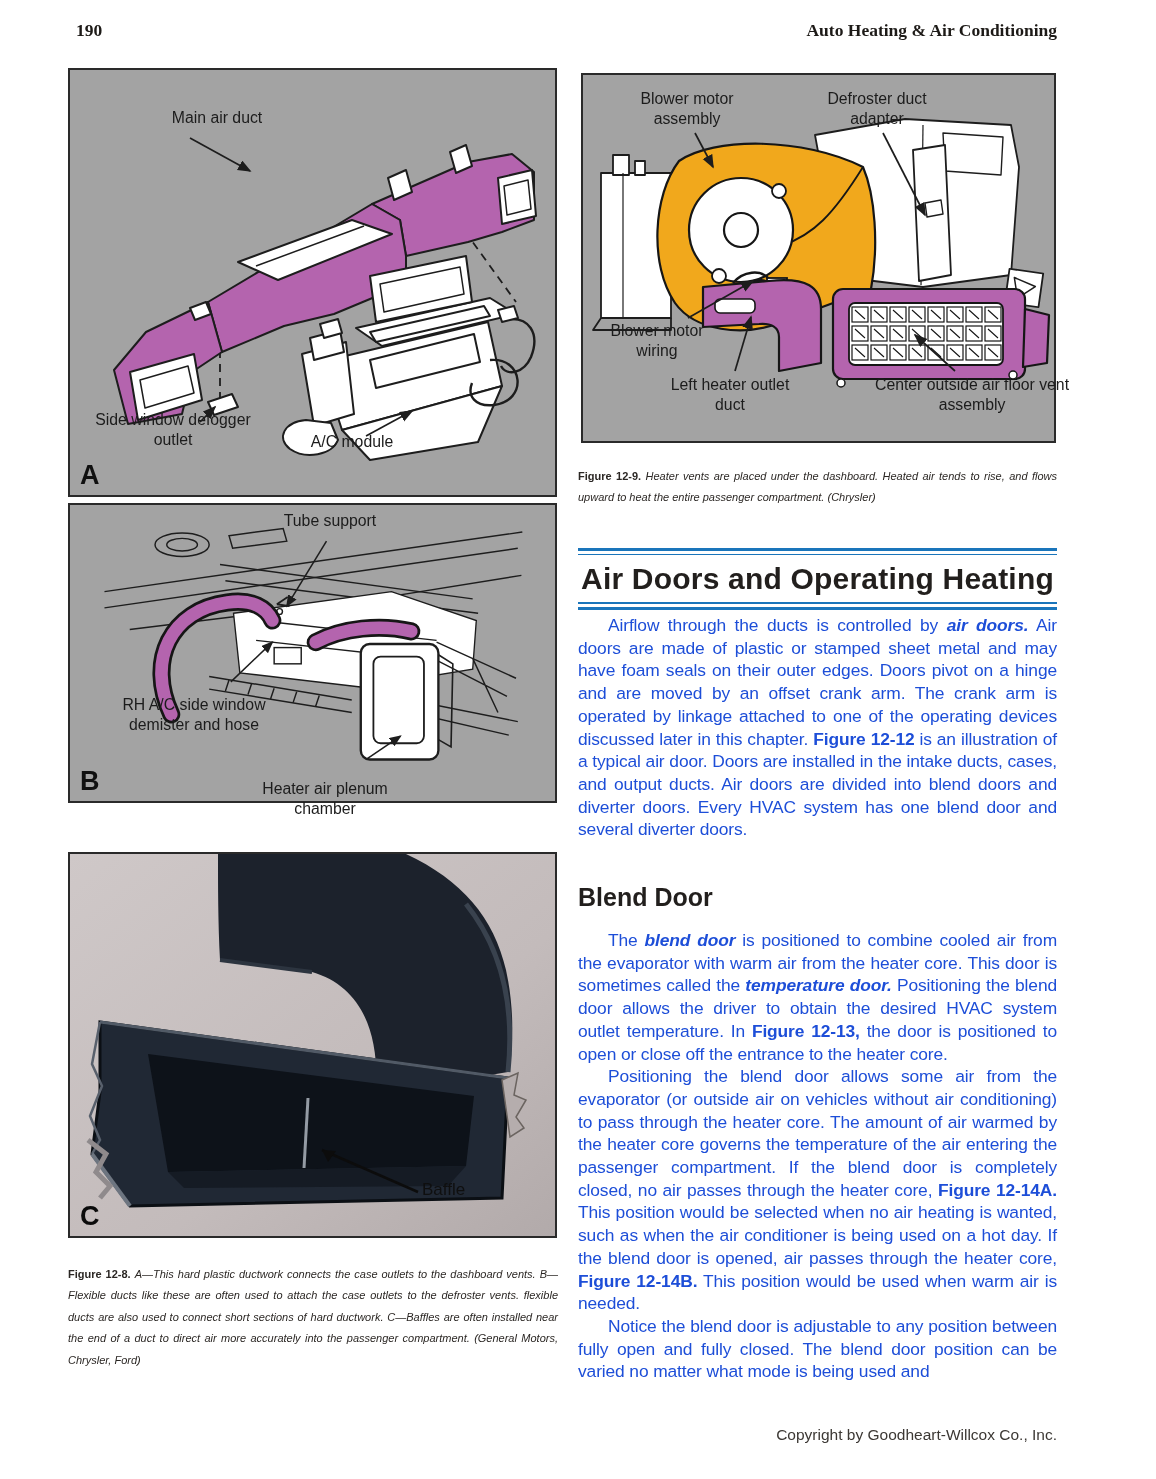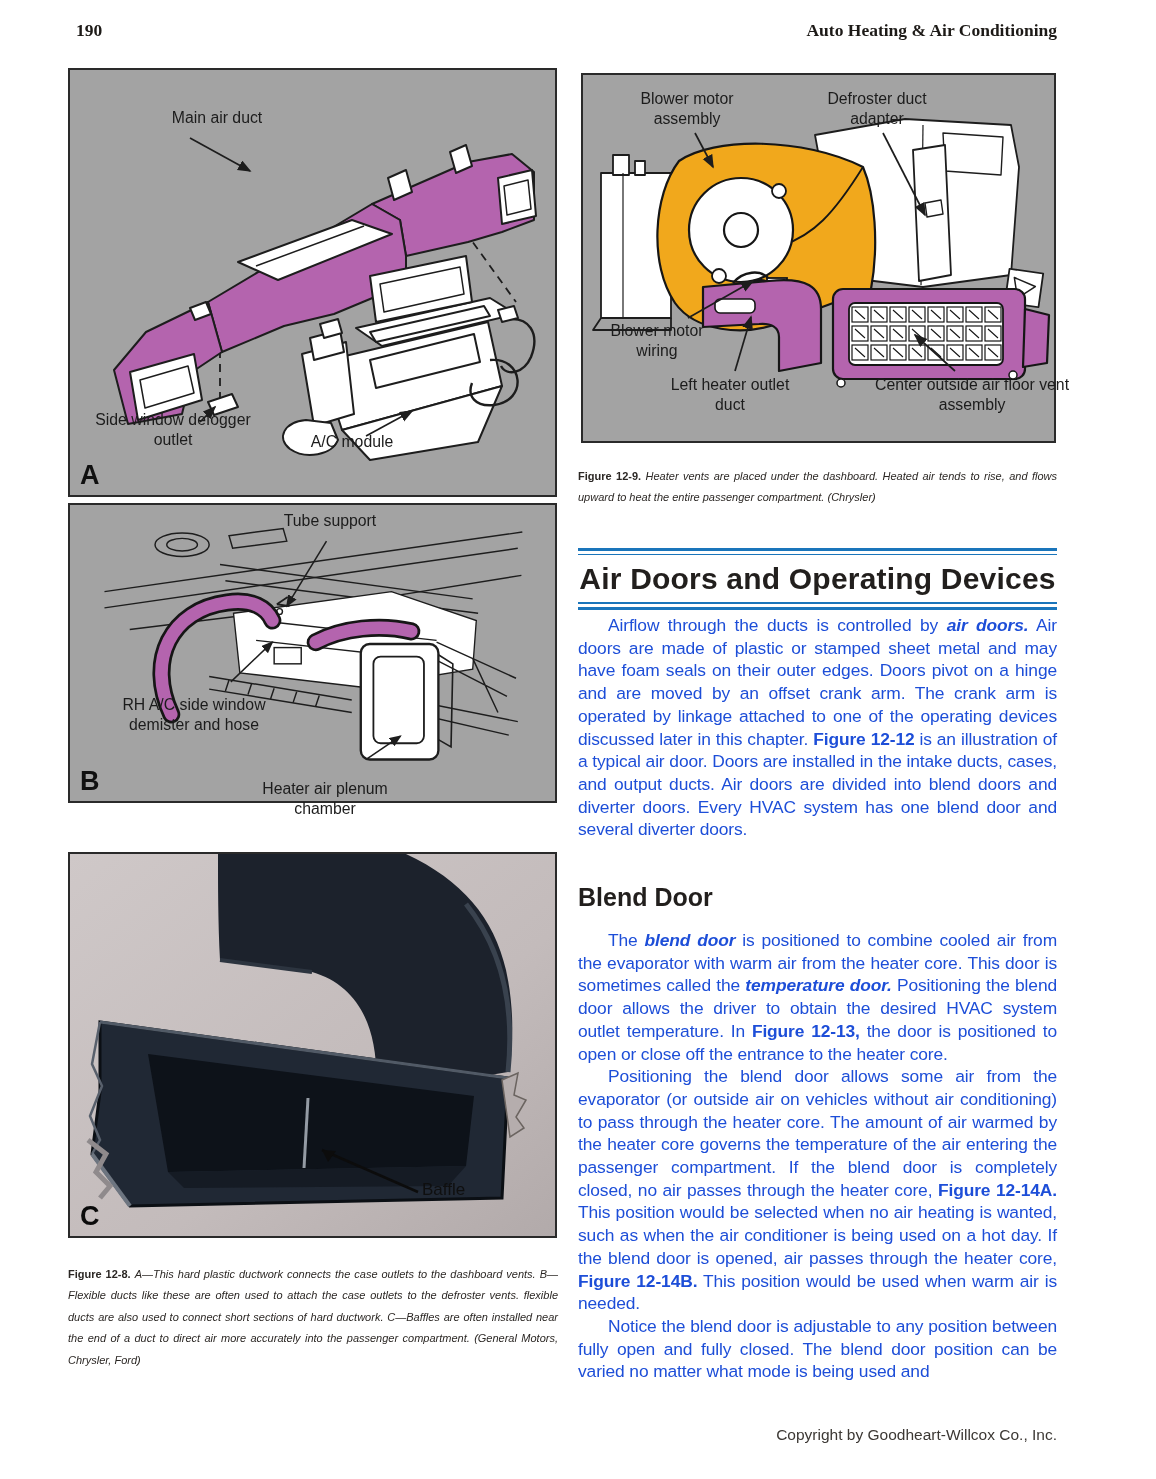--- a/index.html
+++ b/index.html
@@ -300,21 +300,21 @@
   </div>
 
   <p class="caption" style="left:578px;top:455px;width:479px;">
     <span class="lead">Figure 12-9.</span> 
     <span class="body">Heater vents are placed under the dashboard. Heated air tends to rise, and flows upward to heat the entire passenger compartment. (Chrysler)</span>
   </p>
 
   <div class="band" style="top:548px;">
     <div class="rule-thick"></div>
     <div class="rule-thin"></div>
-    <h1>Air Doors and Operating Devices</h1>
+    <h1>Air Doors and Operating Heating</h1>
     <div class="rule-thin2"></div>
     <div class="rule-thick2"></div>
   </div>
 
   <div class="bodytext" style="top:614px;">
     <p><span>Airflow through the ducts is controlled by </span><span class="seg-b seg-i">air doors.</span><span> Air doors are made of plastic or stamped sheet metal and may have foam seals on their outer edges. Doors pivot on a hinge and are moved by an offset crank arm. The crank arm is operated by linkage attached to one of the operating devices discussed later in this chapter. </span><span class="seg-b">Figure 12-12</span><span> is an illustration of a typical air door. Doors are installed in the intake ducts, cases, and output ducts. Air doors are divided into blend doors and diverter doors. Every HVAC system has one blend door and several diverter doors.</span></p>
   </div>
 
   <h2 class="subhead" style="top:883px;">Blend Door</h2>
 

